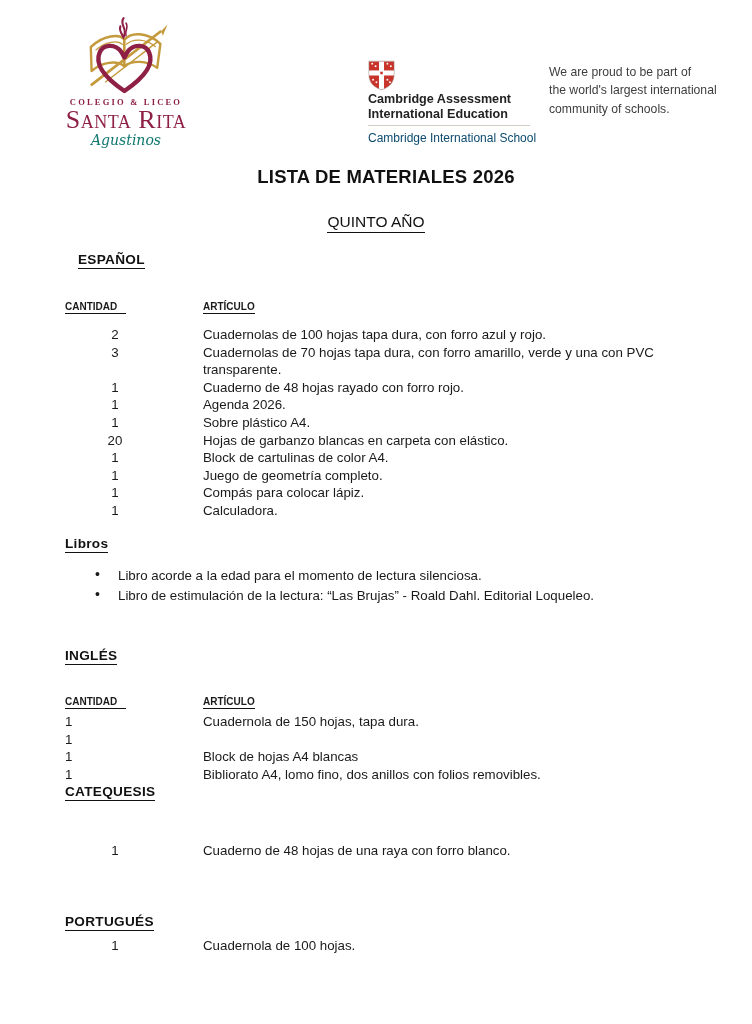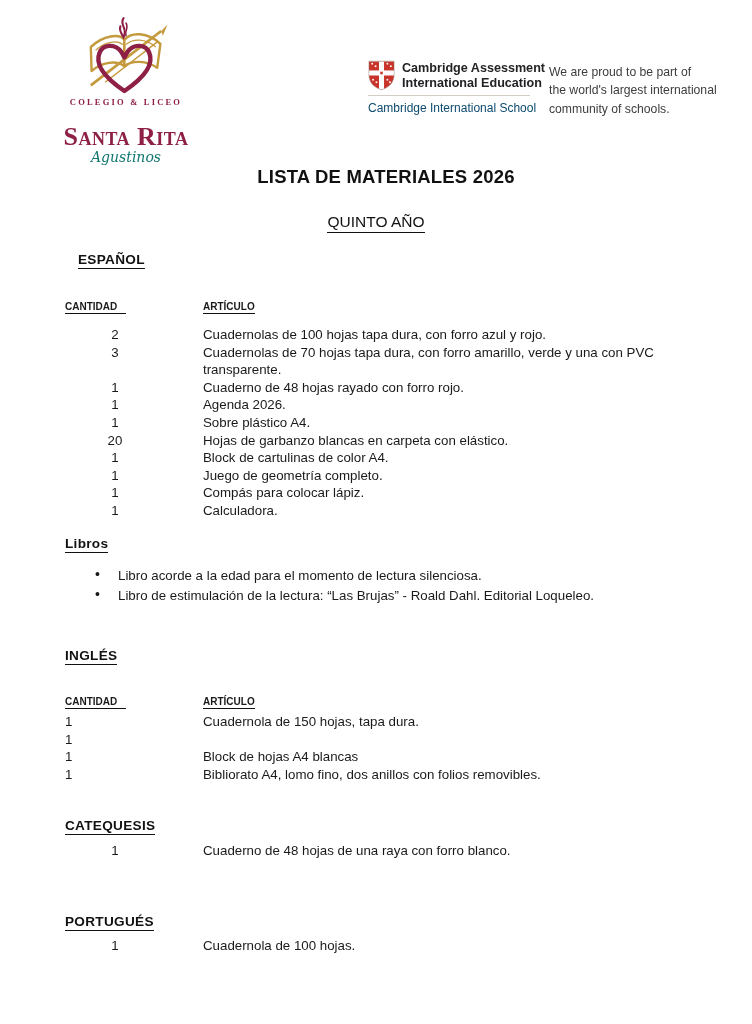--- a/index.html
+++ b/index.html
@@ -25,42 +25,42 @@
   .logo-tagline {
     margin-top: 1px;
     font-family: "Liberation Serif", serif;
     font-weight: bold;
     font-size: 8.5px;
     letter-spacing: 2.2px;
     color: #8e2045;
     white-space: nowrap;
   }
   .logo-name {
-    margin-top: 18px;
+    margin-top: 1px;
     font-family: "Liberation Serif", serif;
     font-variant: small-caps;
-    font-weight: bold;
+    font-weight: normal;
     font-size: 26px;
     line-height: 24px;
     letter-spacing: 0.5px;
     color: #8e2045;
     white-space: nowrap;
   }
   .logo-order {
     margin-top: 0px;
     font-family: "DejaVu Serif", serif;
     font-style: italic;
     font-size: 14px;
     color: #0f766e;
     white-space: nowrap;
   }
 
   
   .cambridge-left { position: absolute; left: 368px; top: 60px; width: 162px; }
-  .cambridge-row { display: flex; align-items: flex-start; }
+  .cambridge-row { display: flex; align-items: flex-start; flex-direction: column; }
   .cambridge-shield { flex: none; margin-right: 7px; }
   .cambridge-org {
     font-size: 12.6px;
     font-weight: bold;
     color: #232323;
     line-height: 14.5px;
     padding-top: 1px;
     white-space: nowrap;
   }
   .cambridge-rule {
@@ -137,21 +137,21 @@
 
   
   #head-espanol   { top: 252px; padding-left: 13px; }
   #tblhead-espanol{ top: 301px; }
   #rows-espanol   { top: 326px; }
   #head-libros    { top: 536px; }
   #list-libros    { top: 566px; }
   #head-ingles    { top: 648px; }
   #tblhead-ingles { top: 696px; }
   #rows-ingles    { top: 713px; }
-  #head-catequesis{ top: 818px; }
+  #head-catequesis{ top: 784px; }
   #rows-catequesis{ top: 842px; }
   #head-portugues { top: 914px; }
   #rows-portugues { top: 937px; }
 </style>
 </head>
 <body>
 
 <div class="page">
 
   <div class="logo-block">

